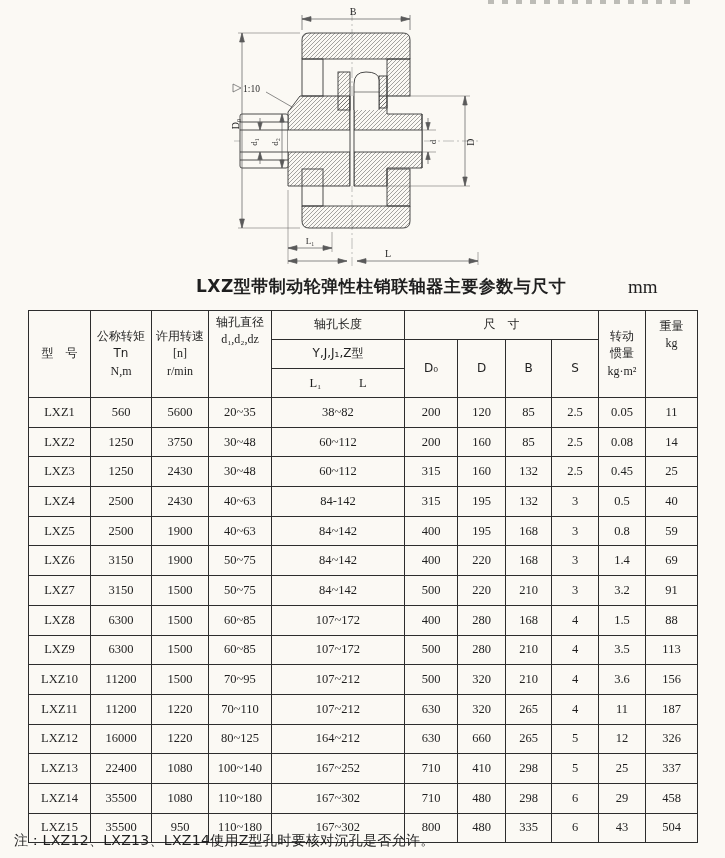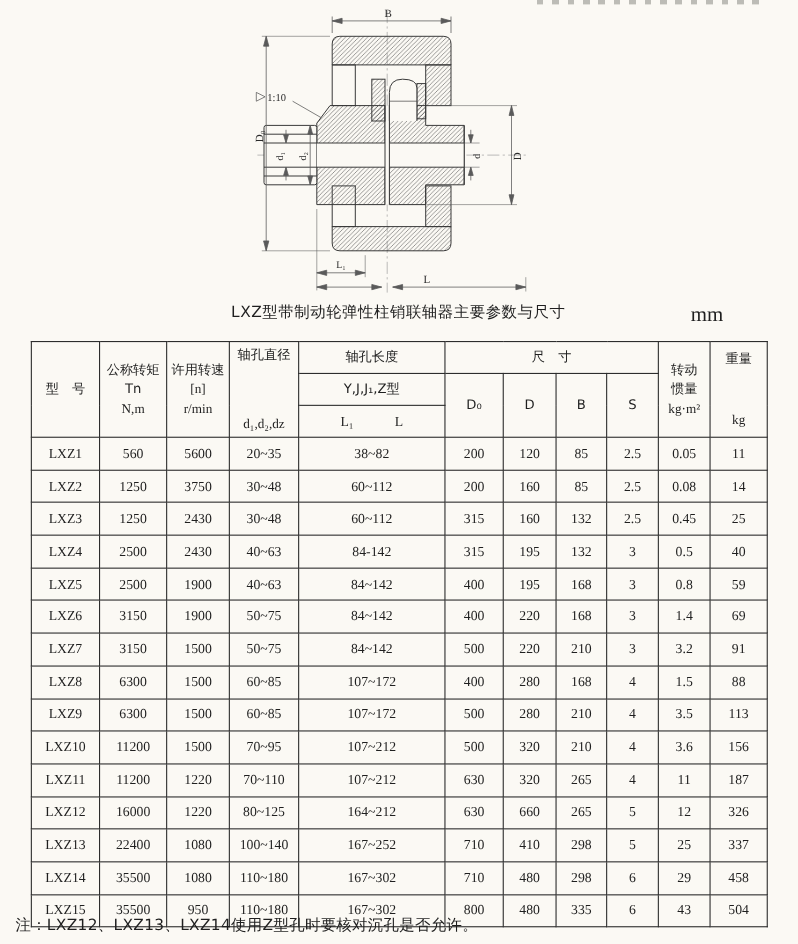--- a/index.html
+++ b/index.html
@@ -18,22 +18,22 @@
     background:repeating-linear-gradient(90deg,#9b9b95 0 6px,transparent 6px 14px);
     opacity:.65;
   }
 
   
   .drawing{position:absolute;left:230px;top:2px;}
 
   
   .title-row{position:absolute;left:0;top:275px;width:725px;height:22px;}
   .doc-title{
-    position:absolute;left:210px;top:0;
-    font-size:14px;font-weight:400;letter-spacing:.5px;white-space:nowrap;
+    position:absolute;left:196px;top:0;
+    font-size:17px;font-weight:700;letter-spacing:.5px;white-space:nowrap;
   }
   .unit-label{
     position:absolute;left:628px;top:1px;
     font-size:19px;
     text-align:center;
   }
 
   
   table.spec{
     position:absolute;left:28px;top:310px;
@@ -47,21 +47,21 @@
   }
   table.spec th{
     font-weight:normal;font-size:12px;line-height:1.45;
     font-family:"DejaVu Sans","Liberation Sans",sans-serif;
   }
   table.spec td{
     height:28.7px;font-size:12.5px;
     font-family:"Liberation Serif","DejaVu Serif","DejaVu Sans",serif;
   }
   table.spec td:first-child{font-size:12.5px;}
-  .hcell{display:flex;flex-direction:column;justify-content:space-between;height:100%;}
+  .hcell{display:flex;flex-direction:column;justify-content:flex-start;height:100%;}
   .h1{height:28px;}
   .l1l-wrap{display:flex;justify-content:space-evenly;align-items:center;height:100%;
     font-family:"Liberation Serif","DejaVu Serif","DejaVu Sans",serif;font-size:12.5px;}
   .num{font-family:"Liberation Serif","DejaVu Serif","DejaVu Sans",serif;}
 
   
   .note{
     position:absolute;left:14px;top:832px;width:700px;
     font-size:14px;letter-spacing:.3px;white-space:nowrap;
   }

